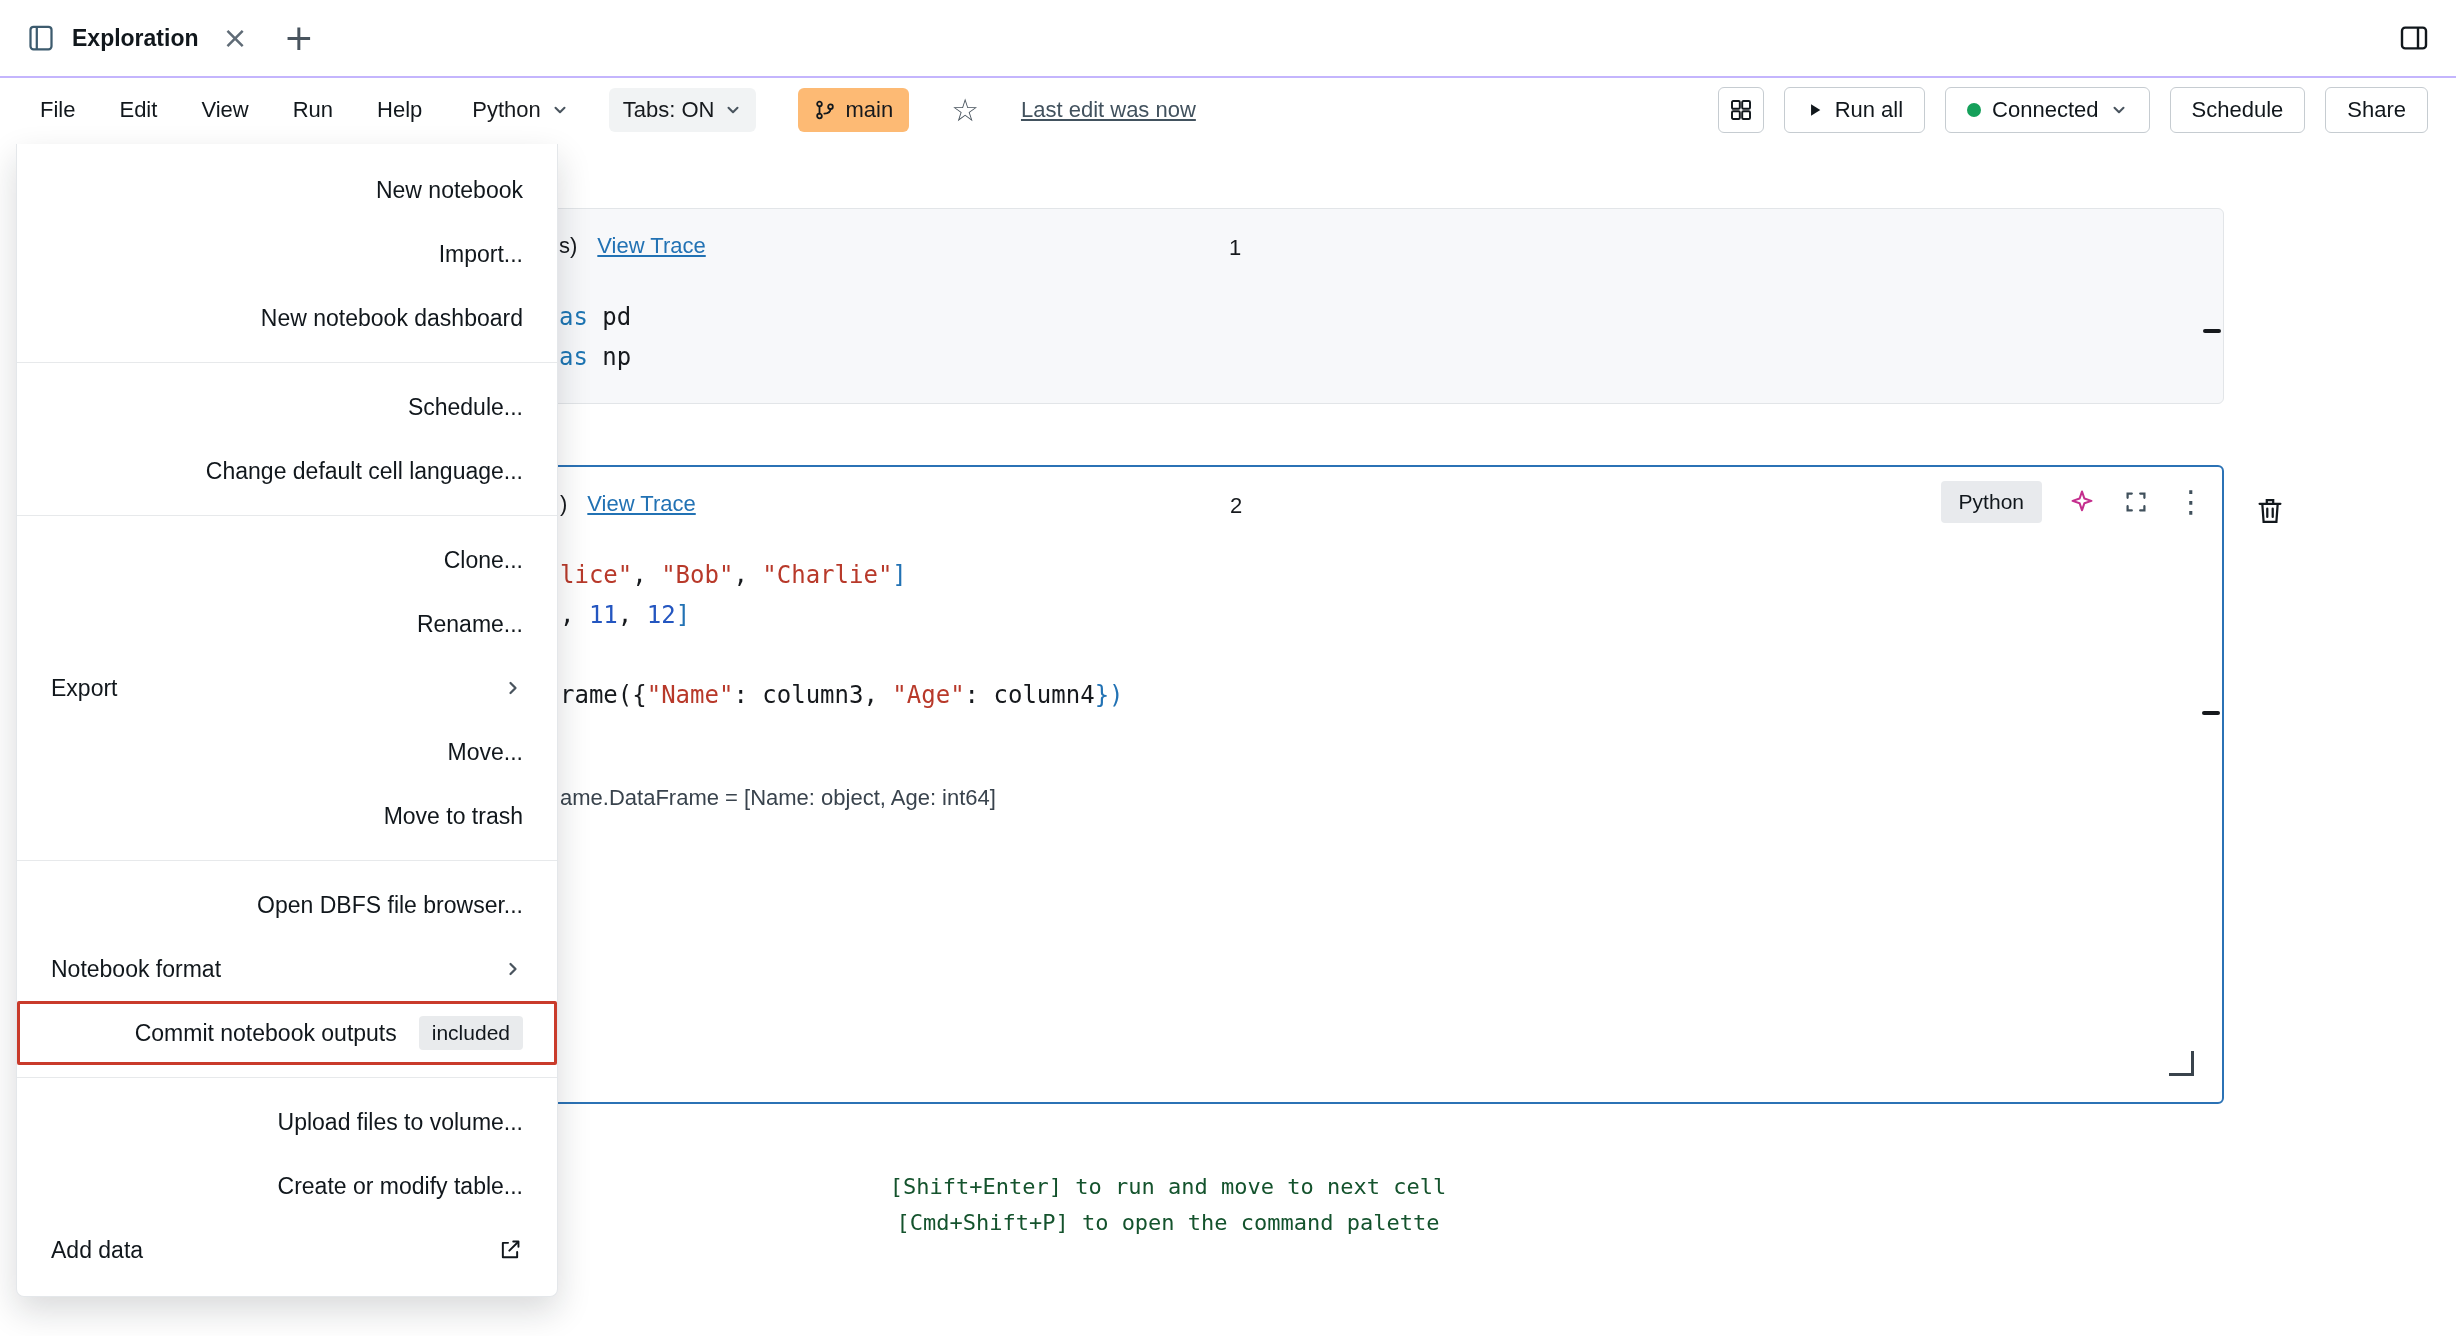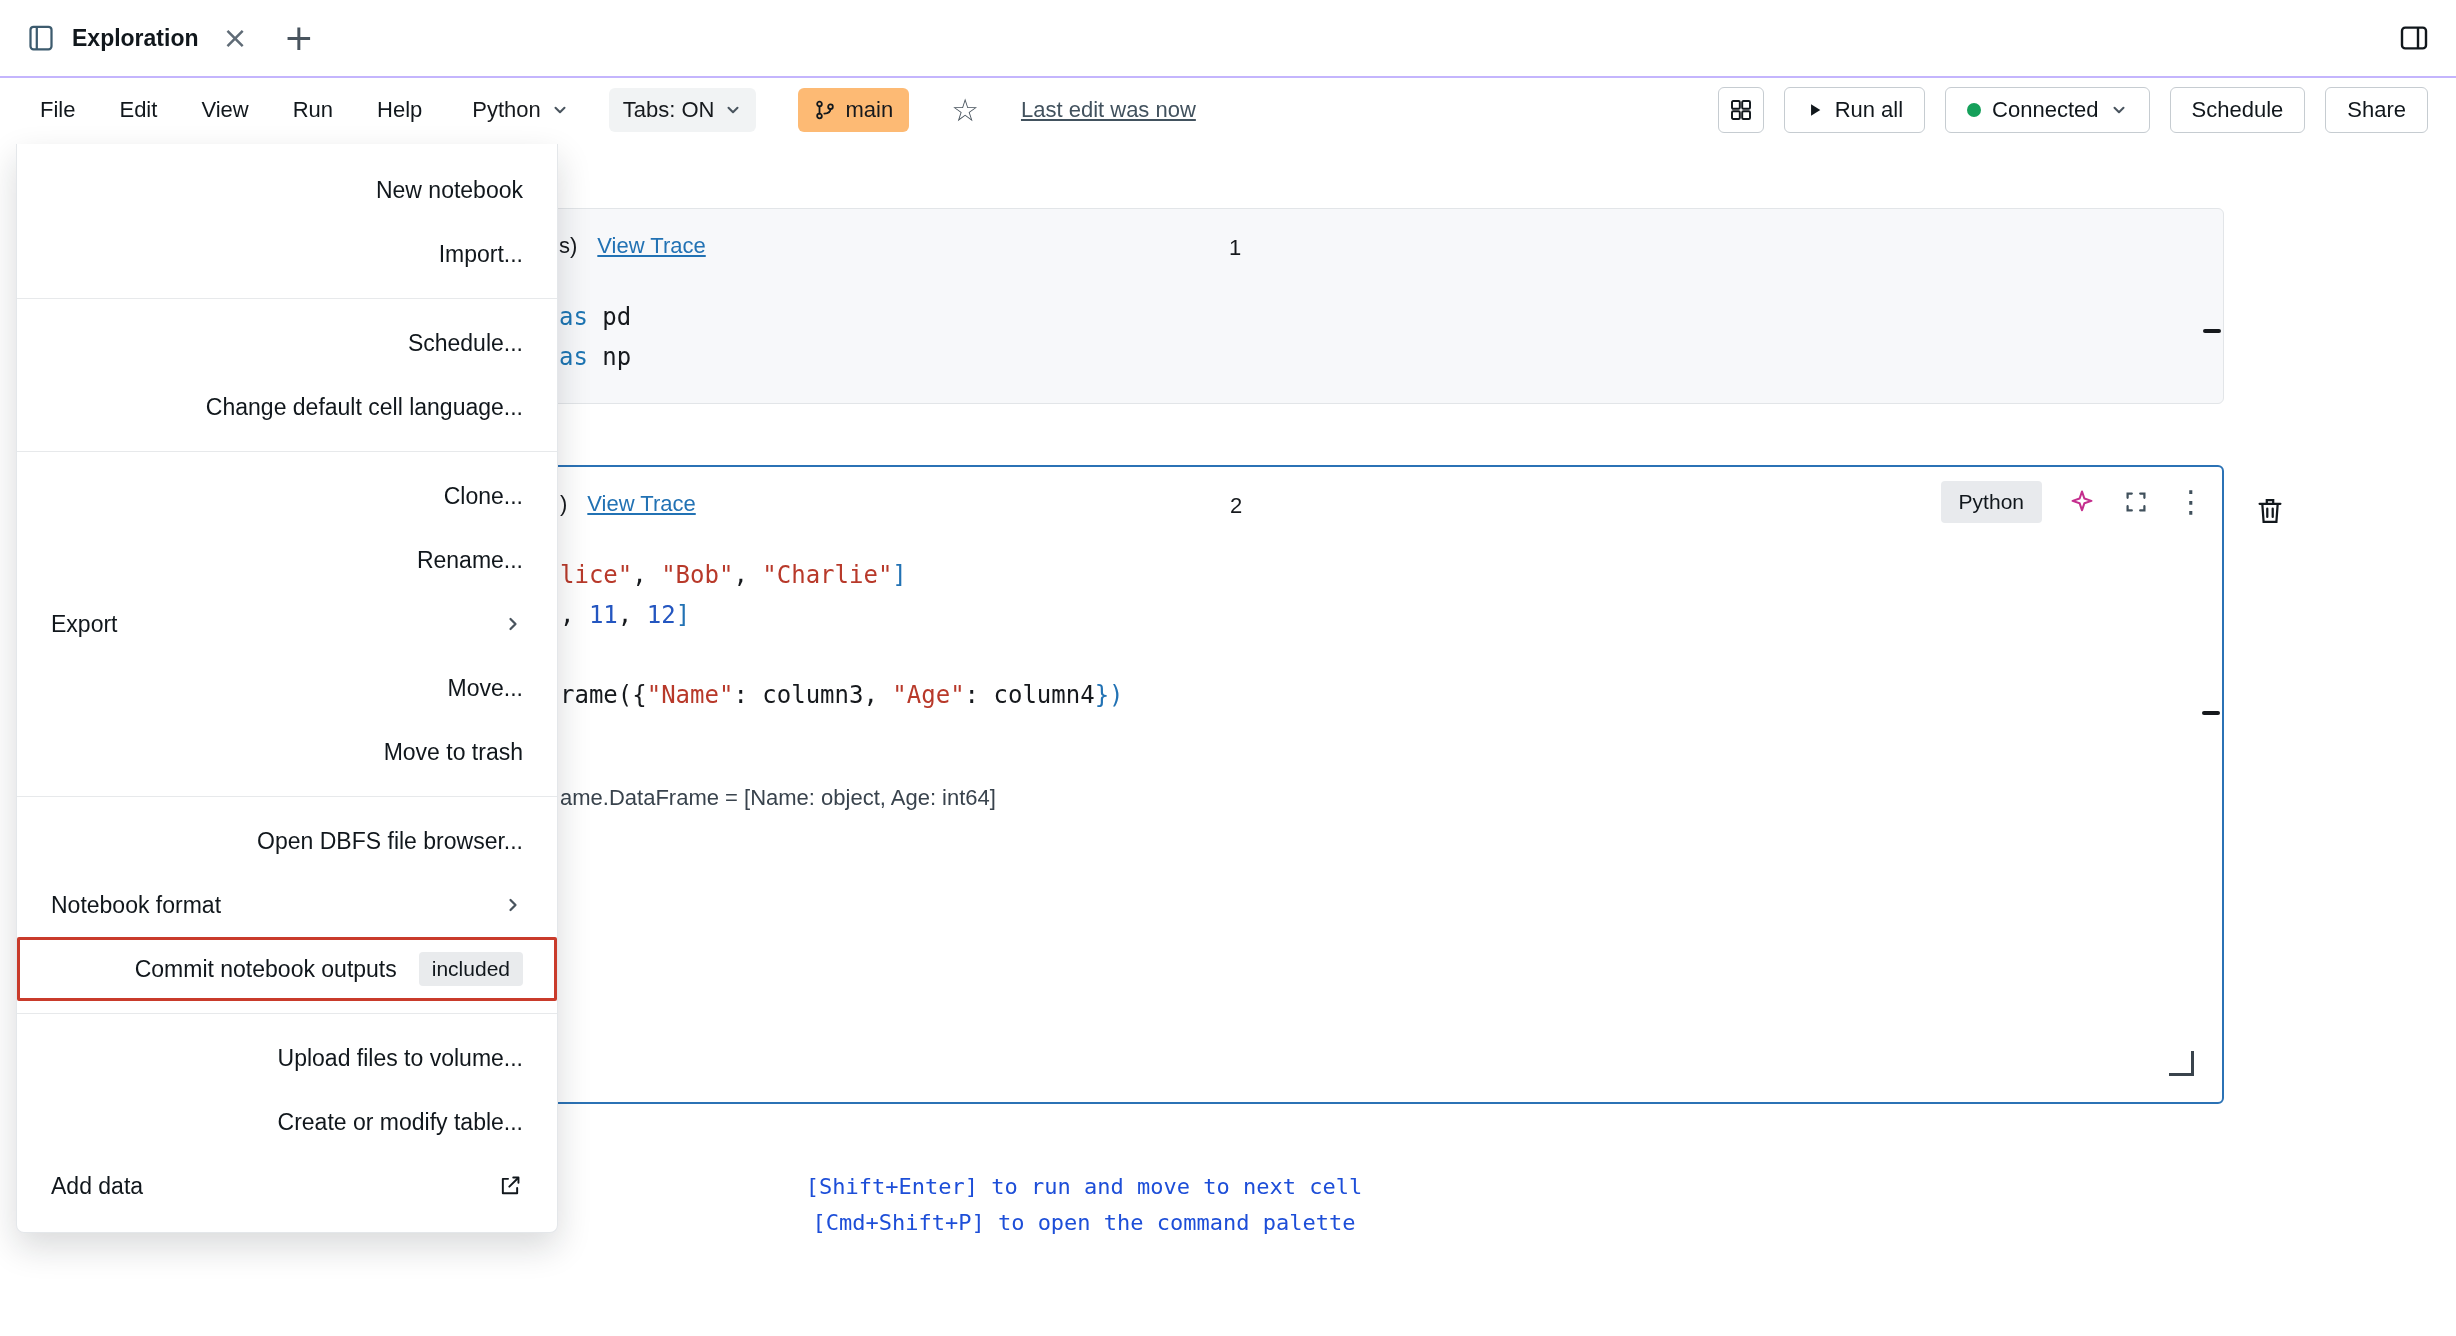--- a/index.html
+++ b/index.html
@@ -63,22 +63,22 @@
   .lang-chip{background:#E8EAED;border-radius:4px;padding:9px 18px;font-size:21px;color:#11171C;cursor:pointer;}
   .kebab{font-size:30px;color:#40505C;line-height:1;cursor:pointer;font-family:"DejaVu Sans",sans-serif;}
   .icon-click{cursor:pointer;display:flex;align-items:center;}
   .drag-dash{position:absolute;right:2px;width:18px;height:4px;background:#16191D;border-radius:2px;cursor:ew-resize;}
   .cell1 .drag-dash{top:120px;}
   .cell2 .drag-dash{top:244px;}
   .resize-corner{position:absolute;right:28px;bottom:26px;width:22px;height:22px;
     border-right:3px solid #39434C;border-bottom:3px solid #39434C;cursor:nwse-resize;}
   .trash-btn{position:absolute;left:2248px;top:494px;background:none;border:none;cursor:pointer;z-index:5;}
   
-  .hints{position:absolute;top:1169px;left:1084px;transform:translateX(-50%);text-align:center;
-    font-family:"DejaVu Sans Mono",monospace;font-size:22px;line-height:36px;color:#1d4ed8;white-space:pre;}
+  .hints{position:absolute;top:1169px;left:1168px;transform:translateX(-50%);text-align:center;
+    font-family:"DejaVu Sans Mono",monospace;font-size:22px;line-height:36px;color:#14532d;white-space:pre;}
 </style>
 </head>
 <body>
 
 <header class="tabbar">
   <div class="tab">
     <span class="icon-click">
       <svg width="30" height="30" viewBox="0 0 20 20" fill="none" stroke="#3D5B6E" stroke-width="1.5">
         <rect x="3" y="2.5" width="14" height="15" rx="2"></rect>
         <line x1="7.2" y1="2.5" x2="7.2" y2="17.5"></line>
@@ -220,20 +220,23 @@
   <div class="hints"><div class="hint">[Shift+Enter] to run and move to next cell</div><div class="hint">[Cmd+Shift+P] to open the command palette</div></div>
 </main>
 
 <div class="file-menu">
     <div class="menu-item">
       <span class="mi-label">New notebook</span>
     </div>
     <div class="menu-item">
       <span class="mi-label">Import...</span>
     </div>
+    <div class="menu-item">
+      <span class="mi-label">New notebook dashboard</span>
+    </div>
     <div class="menu-divider"></div>
     <div class="menu-item">
       <span class="mi-label">Schedule...</span>
     </div>
     <div class="menu-item">
       <span class="mi-label">Change default cell language...</span>
     </div>
     <div class="menu-divider"></div>
     <div class="menu-item">
       <span class="mi-label">Clone...</span>

